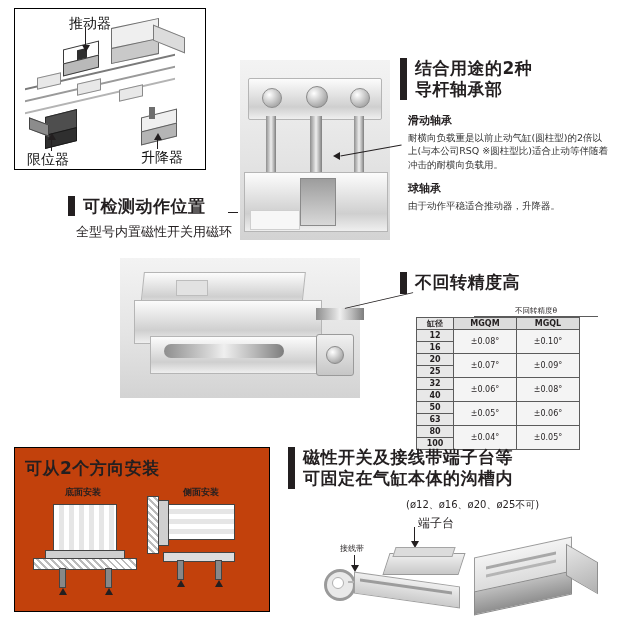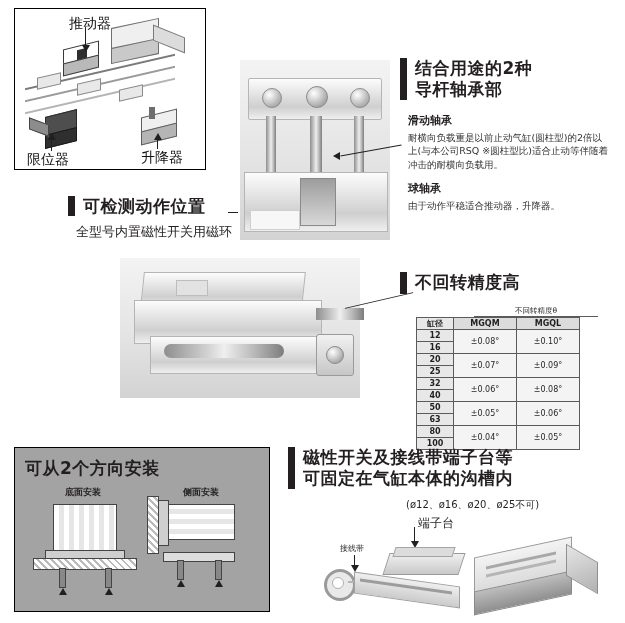--- a/index.html
+++ b/index.html
@@ -33,21 +33,21 @@
 
   
   #acc-table{border-collapse:collapse;font-size:8px;}
   #acc-table th,#acc-table td{border:1px solid #5b5b5b;text-align:center;padding:0;height:11px;}
   #acc-table .colhdr{background:#dcdcdc;font-weight:bold;}
   #acc-table .rowhdr{background:#e8e8e8;font-weight:bold;width:36px;}
   #acc-table .val{background:#f4f4f4;width:62px;}
   .tbl-cap{font-size:7.5px;text-align:center;}
 
   
-  #mount-box{left:14px;top:447px;width:254px;height:163px;border:1px solid #000;background:#a3a3a3;}
+  #mount-box{left:14px;top:447px;width:254px;height:163px;border:1px solid #000;background:#c2410c;}
   .mnt-title{font-size:9px;font-weight:bold;text-align:center;}
 
   
   .note-sm{font-size:10px;}
 
   .leader{position:absolute;background:#231f20;}
   .arrowL{position:absolute;width:0;height:0;border-top:4px solid transparent;border-bottom:4px solid transparent;border-right:7px solid #231f20;}
   .arrowD{position:absolute;width:0;height:0;border-left:4px solid transparent;border-right:4px solid transparent;border-top:7px solid #231f20;}
   .arrowU{position:absolute;width:0;height:0;border-left:4px solid transparent;border-right:4px solid transparent;border-bottom:7px solid #231f20;}
 </style>

